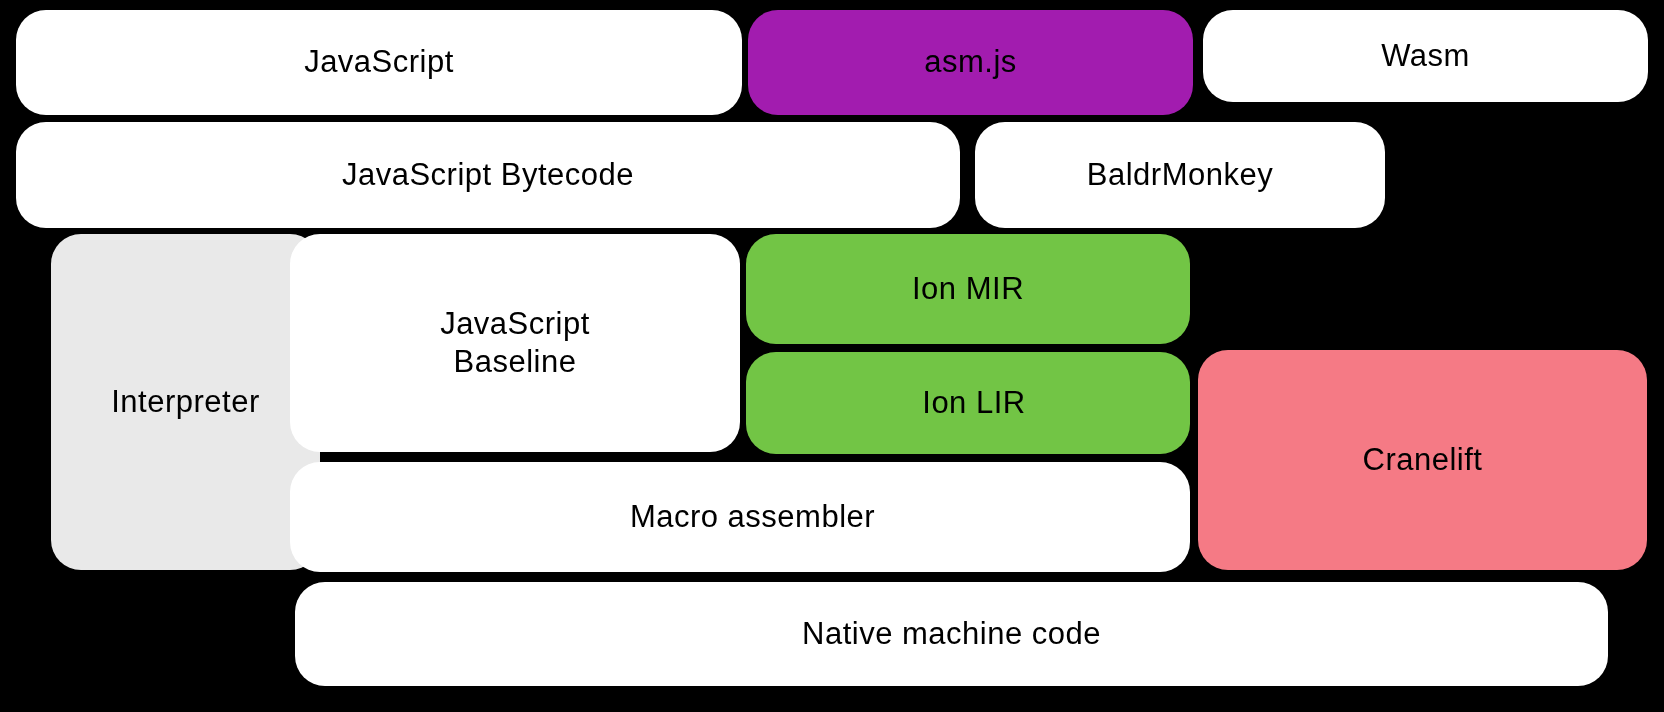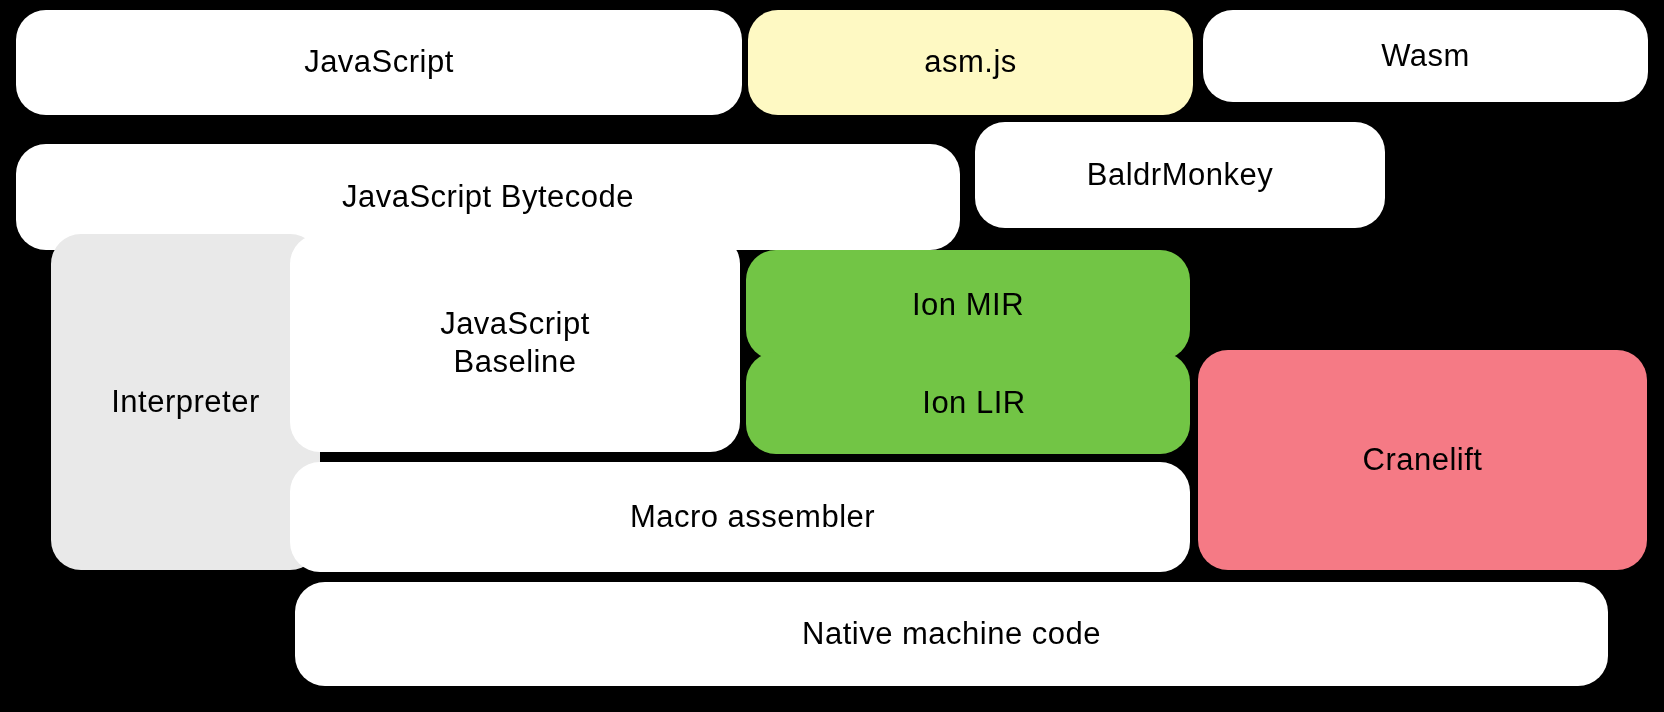--- a/index.html
+++ b/index.html
@@ -29,40 +29,40 @@
     line-height: 1.24;
     color: #000;
     text-align: center;
     white-space: pre-line;
     letter-spacing: 0.5px;
   }
   
   .b-js        { left: 16px;   top: 10px;  width: 726px;  height: 105px; }
   .b-asmjs     { left: 748px;  top: 10px;  width: 445px;  height: 105px; }
   .b-wasm      { left: 1203px; top: 10px;  width: 445px;  height: 92px; }
-  .b-bytecode  { left: 16px;   top: 122px; width: 944px;  height: 106px; margin-top: 22px; }
+  .b-bytecode  { left: 16px;   top: 122px; width: 944px;  height: 106px; }
   .b-baldr     { left: 975px;  top: 122px; width: 410px;  height: 106px; }
   .b-interp    { left: 18px;   top: 234px; width: 269px;  height: 336px; }
   .b-baseline  { left: 290px;  top: 234px; width: 450px;  height: 218px; }
-  .b-ionmir    { left: 746px;  top: 250px; width: 444px;  height: 110px; }
+  .b-ionmir    { left: 746px;  top: 234px; width: 444px;  height: 110px; }
   .b-ionlir    { left: 746px;  top: 352px; width: 444px;  height: 102px; }
   .b-cranelift { left: 1198px; top: 350px; width: 449px;  height: 220px; }
   .b-macro     { left: 290px;  top: 462px; width: 900px;  height: 110px; }
   .b-native    { left: 295px;  top: 582px; width: 1313px; height: 104px; }
 </style>
 </head>
 <body>
 
 <div class="stage" style="background: rgb(0, 0, 0);">
 
   <div class="box b-js" style="background: rgb(255, 255, 255);">
     <span>JavaScript</span>
   </div>
 
-  <div class="box b-asmjs" style="background: #fef9c3;">
+  <div class="box b-asmjs" style="background: #a21caf;">
     <span>asm.js</span>
   </div>
 
   <div class="box b-wasm" style="background: rgb(255, 255, 255);">
     <span>Wasm</span>
   </div>
 
   <div class="box b-bytecode" style="background: rgb(255, 255, 255);">
     <span>JavaScript Bytecode</span>
   </div>

